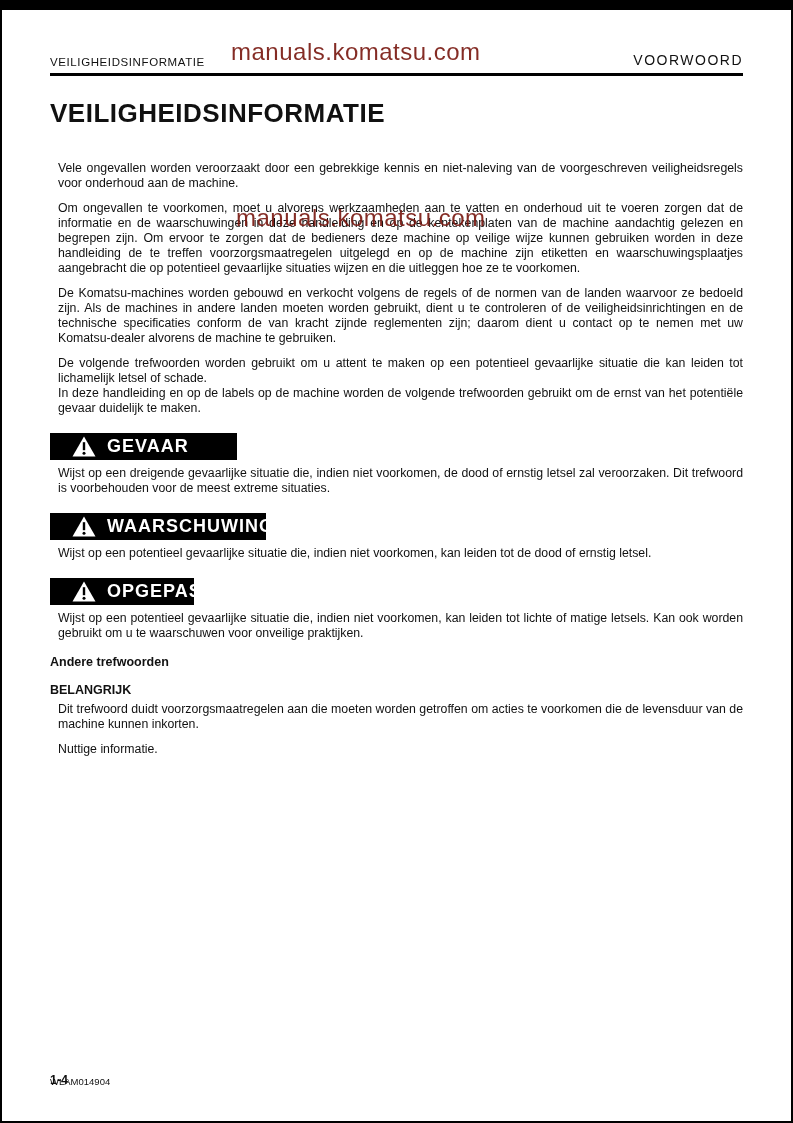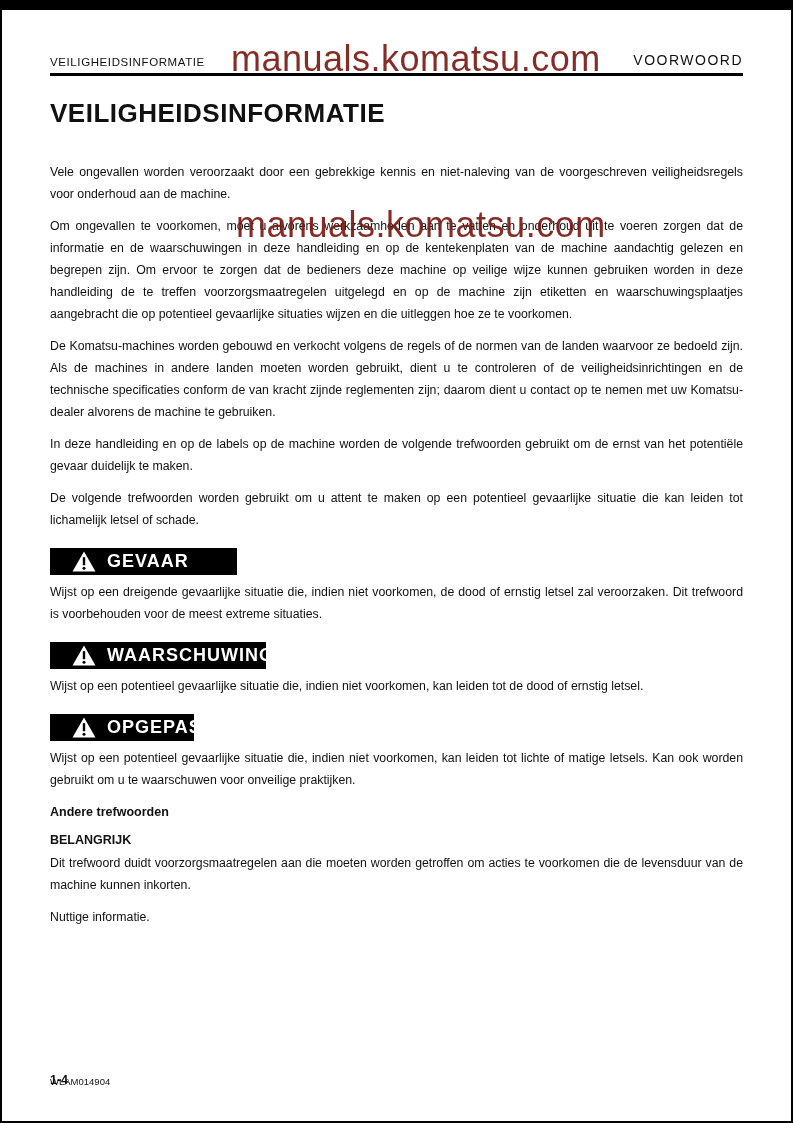--- a/index.html
+++ b/index.html
@@ -26,23 +26,24 @@
   }
   .hdr-left { font-size: 11.5px; letter-spacing: 0.6px; }
   .hdr-right { font-size: 14px; letter-spacing: 1.5px; }
 
   h1.title {
     font-size: 26px; font-weight: bold; letter-spacing: 0.5px;
     margin: 22px 0 32px 0;
   }
 
   p.body {
-    font-size: 12.3px; line-height: 22px;
+    font-size: 12.3px; line-height: 15px;
     text-align: justify;
     margin-bottom: 10px;
+    margin-left: 8px;
   }
   p.tight { margin-bottom: 0; }
 
   h2.sub {
     font-size: 12.5px; font-weight: bold;
     margin: 14px 0 5px 0;
   }
 
   .banner {
     background: #000; color: #fff;
@@ -52,21 +53,21 @@
     margin: 17px 0 6px 0;
   }
   .banner .tri { display: inline-flex; margin-right: 11px; }
   .banner-label { font-size: 18px; font-weight: bold; letter-spacing: 1px; }
   .banner.w-gevaar { width: 187px; }
   .banner.w-waarschuwing { width: 216px; }
   .banner.w-opgepast { width: 144px; }
 
   .watermark {
     position: absolute;
-    font-size: 36px;
+    font-size: 24px;
     color: rgba(122, 26, 18, 0.92);
     letter-spacing: 0.5px;
     z-index: 5;
     white-space: nowrap;
     pointer-events: none;
   }
   .wm-top { left: 229px; top: 28px; }
   .wm-mid { left: 234px; top: 194px; }
 
   .footer {
@@ -89,22 +90,22 @@
       <span class="hdr-left">VEILIGHEIDSINFORMATIE</span>
       <span class="hdr-right">VOORWOORD</span>
     </div>
 
     <h1 class="title">VEILIGHEIDSINFORMATIE</h1>
 
     <p class="body">Vele ongevallen worden veroorzaakt door een gebrekkige kennis en niet-naleving van de voorgeschreven veiligheidsregels voor onderhoud aan de machine.</p>
     <p class="body">Om ongevallen te voorkomen, moet u alvorens werkzaamheden aan te vatten en onderhoud uit te voeren zorgen dat de informatie en de waarschuwingen in deze handleiding en op de kentekenplaten van de machine aandachtig gelezen en begrepen zijn. Om ervoor te zorgen dat de bedieners deze machine op veilige wijze kunnen gebruiken worden in deze handleiding de te treffen voorzorgsmaatregelen uitgelegd en op de machine zijn etiketten en waarschuwingsplaatjes aangebracht die op potentieel gevaarlijke situaties wijzen en die uitleggen hoe ze te voorkomen.</p>
     <p class="body">De Komatsu-machines worden gebouwd en verkocht volgens de regels of de normen van de landen waarvoor ze bedoeld zijn. Als de machines in andere landen moeten worden gebruikt, dient u te controleren of de veiligheidsinrichtingen en de technische specificaties conform de van kracht zijnde reglementen zijn; daarom dient u contact op te nemen met uw Komatsu-dealer alvorens de machine te gebruiken.</p>
 
+    <p class="body tight">De volgende trefwoorden worden gebruikt om u attent te maken op een potentieel gevaarlijke situatie die kan leiden tot lichamelijk letsel of schade.</p>
     <p class="body">In deze handleiding en op de labels op de machine worden de volgende trefwoorden gebruikt om de ernst van het potentiële gevaar duidelijk te maken.</p>
-    <p class="body tight">De volgende trefwoorden worden gebruikt om u attent te maken op een potentieel gevaarlijke situatie die kan leiden tot lichamelijk letsel of schade.</p>
 
     <div class="banner w-gevaar">
       <span class="tri">
         <svg width="24" height="21" viewBox="0 0 24 21" aria-hidden="true">
           <path d="M12 0.5 L23.5 20.5 H0.5 Z" fill="#ffffff"></path>
           <rect x="10.8" y="6.2" width="2.4" height="8" fill="#000000"></rect>
           <circle cx="12" cy="17.2" r="1.5" fill="#000000"></circle>
         </svg>
       </span>
       <span class="banner-label">GEVAAR</span>

